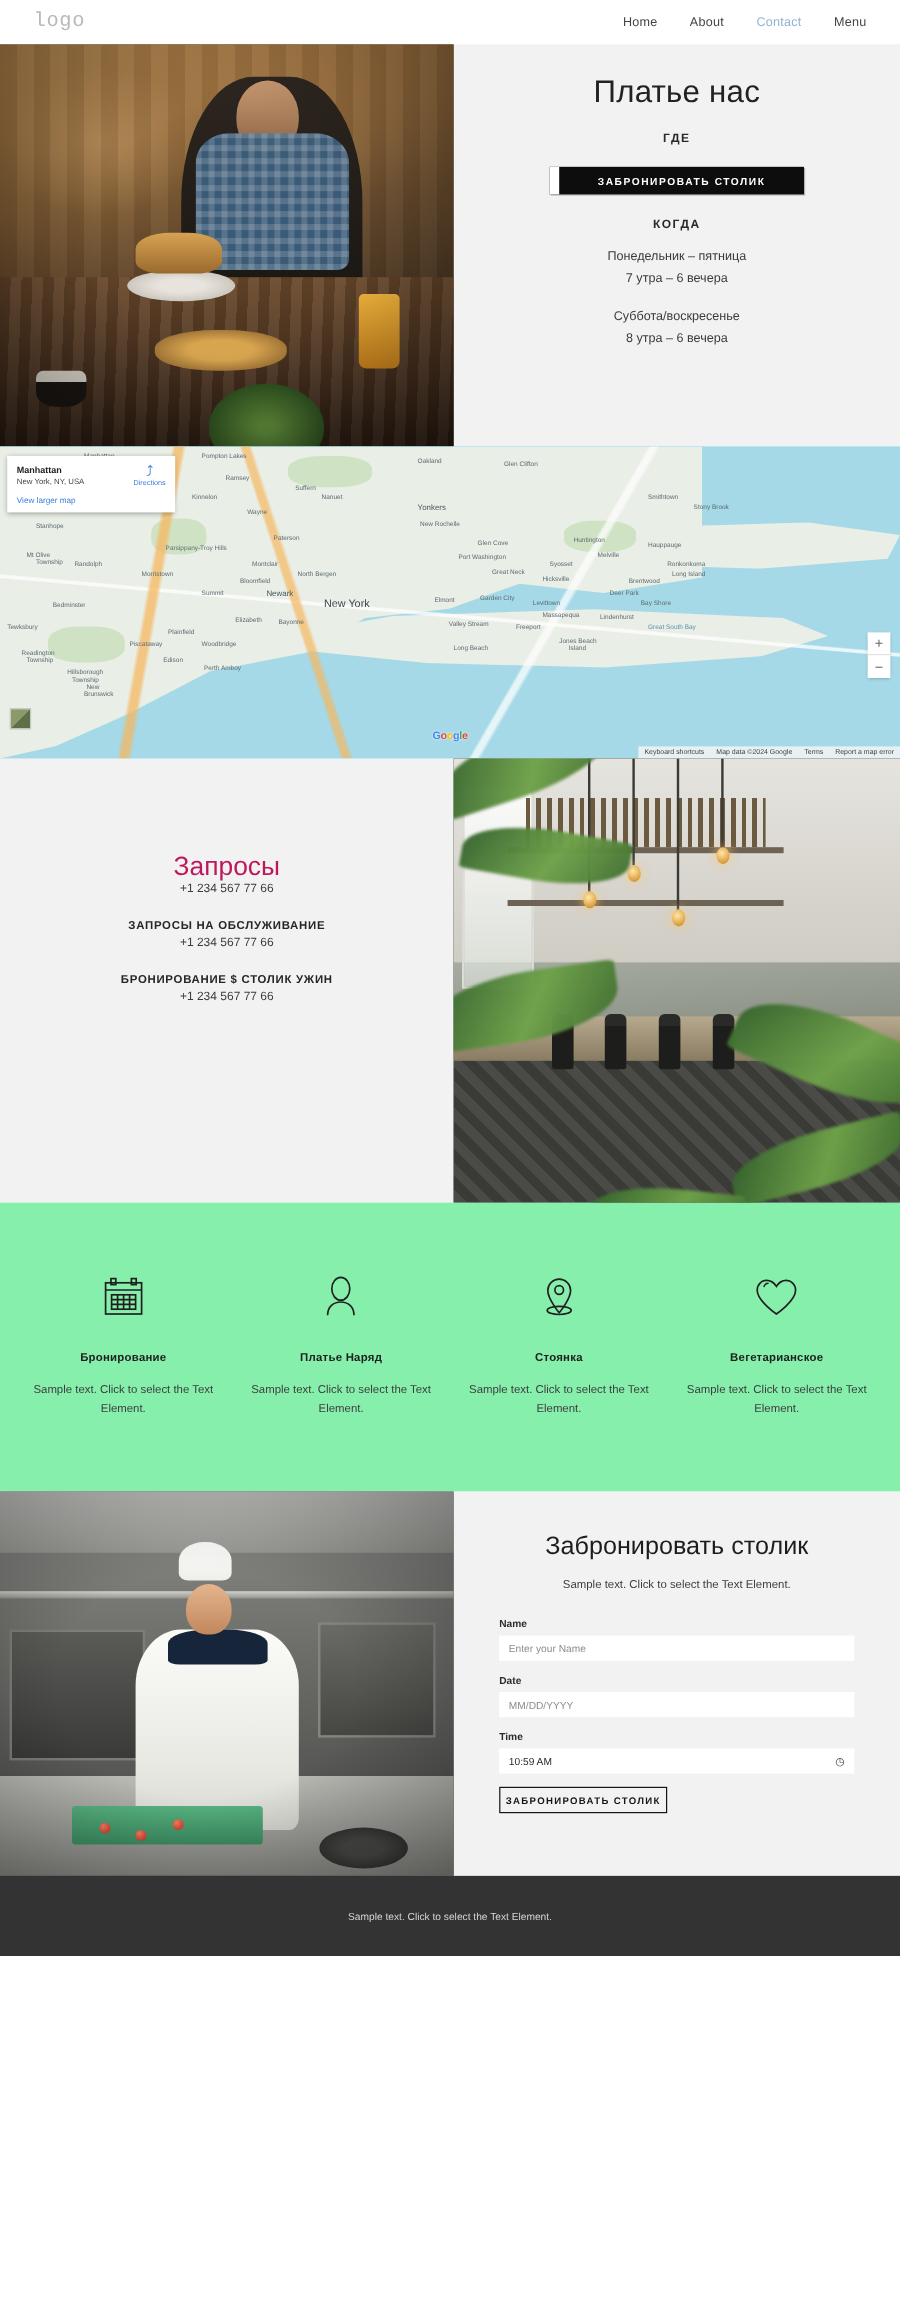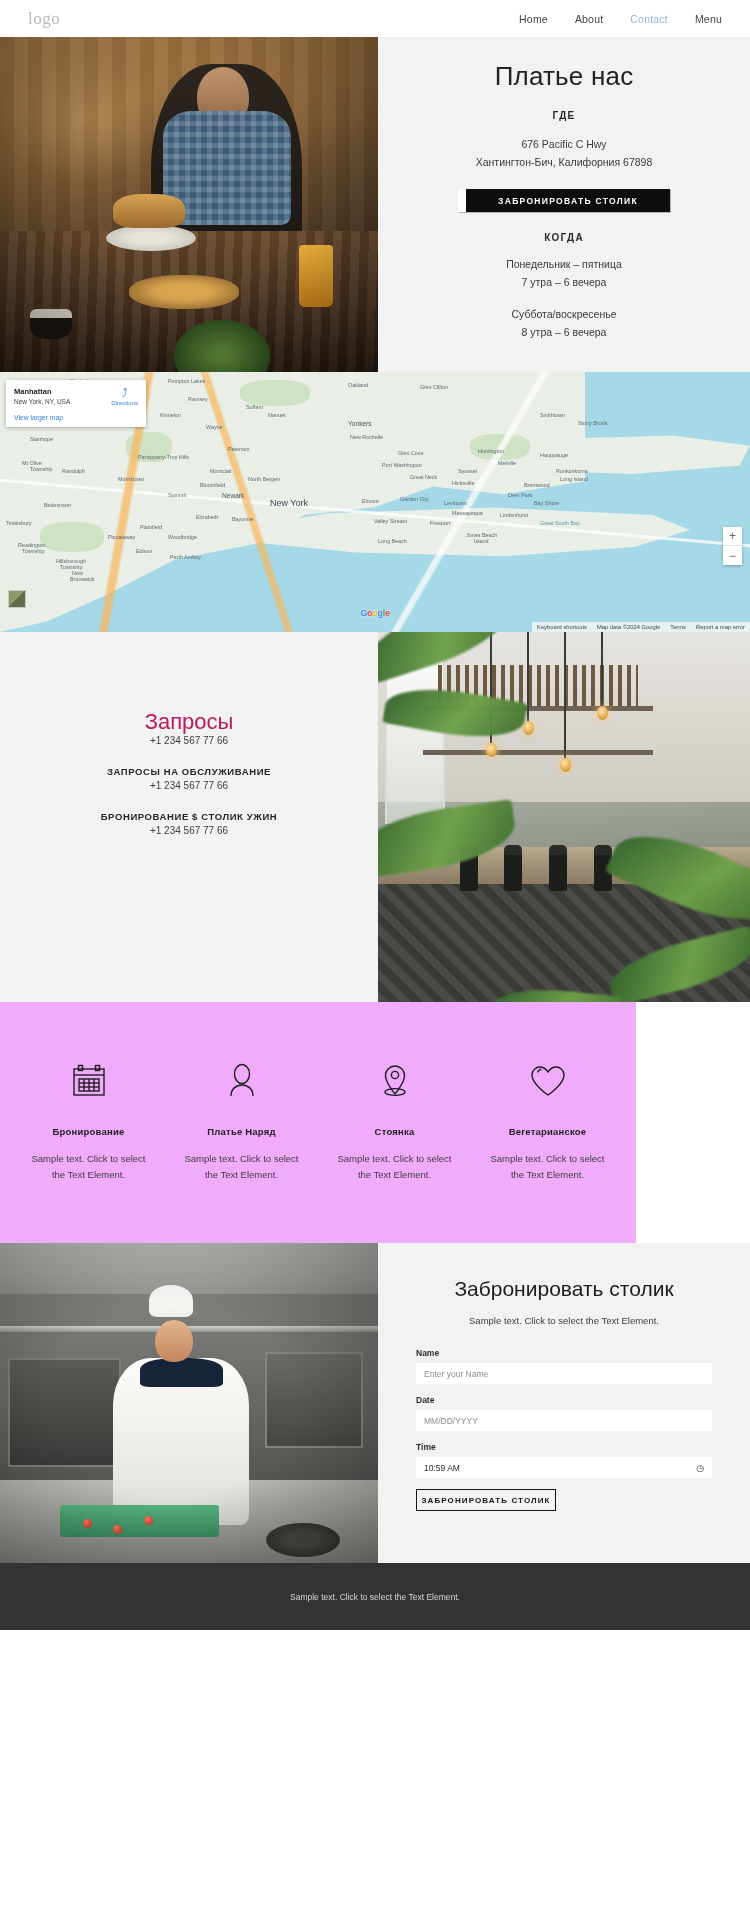--- a/index.html
+++ b/index.html
@@ -19,21 +19,21 @@
     align-items: center;
     justify-content: space-between;
     padding: 0 28px;
     background: #ffffff;
   }
   .logo {
     font-size: 17px;
     color: #b9b9b9;
     font-weight: 300;
     letter-spacing: .5px;
-    font-family: Liberation Serif, serif;
+    font-family: Liberation Mono, monospace;
   }
   .nav { display: flex; align-items: center; gap: 27px; }
   .nav-item {
     font-size: 10.5px;
     color: #44444a;
     letter-spacing: .2px;
     cursor: pointer;
   }
   .nav-item.active { color: #8fb4d4; }
 
@@ -328,23 +328,23 @@
     position: absolute;
     background: linear-gradient(120deg,#2f5d2a,#6fa24a 55%,#3d6b2f);
     border-radius: 60% 5% 60% 5%;
     opacity: .97;
   }
   .leaf-blur { filter: blur(1.2px); }
 
   
   .features {
     display: flex;
-    width: 636px;
+    width: 750px;
     padding: 56px 12px 60px 12px;
-    background: #f0abfc;
+    background: #86efac;
   }
   .feature {
     flex: 1;
     display: flex; flex-direction: column; align-items: center;
     padding: 0 12px;
   }
   .feature-icon { height: 46px; display: flex; align-items: center; justify-content: center; }
   .feature-title {
     margin-top: 22px; font-size: 9.5px; font-weight: 700; color: #1f1f1f; letter-spacing: .2px;
   }
@@ -446,24 +446,20 @@
         <div class="ph-food"></div>
         <div class="ph-fries"></div>
       <div class="ph-juice"></div>
         <div class="ph-cup"></div>
         <div class="ph-plant"></div>
       <div class="ph-vig"></div>
     </div>
     <div class="hero-info">
       <div class="hero-title">Платье нас</div>
       <div class="label-caps">ГДЕ</div>
-      <div class="hero-addr">
-        <div>676 Pacific C Hwy</div>
-        <div>Хантингтон-Бич, Калифорния 67898</div>
-      </div>
       <div class="btn-dark">ЗАБРОНИРОВАТЬ СТОЛИК</div>
       <div class="label-caps hours-head">КОГДА</div>
       <div class="hours-block">
         <div>Понедельник – пятница</div>
         <div>7 утра – 6 вечера</div>
       </div>
       <div class="hours-block second">
         <div>Суббота/воскресенье</div>
         <div>8 утра – 6 вечера</div>
       </div>

